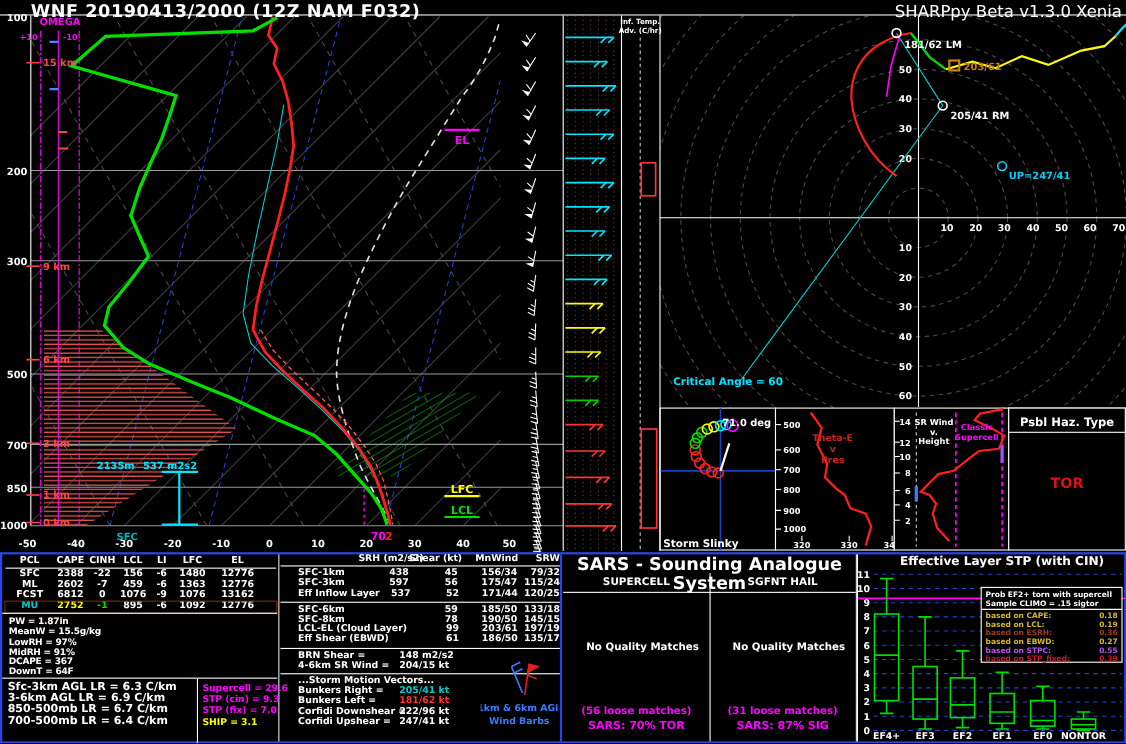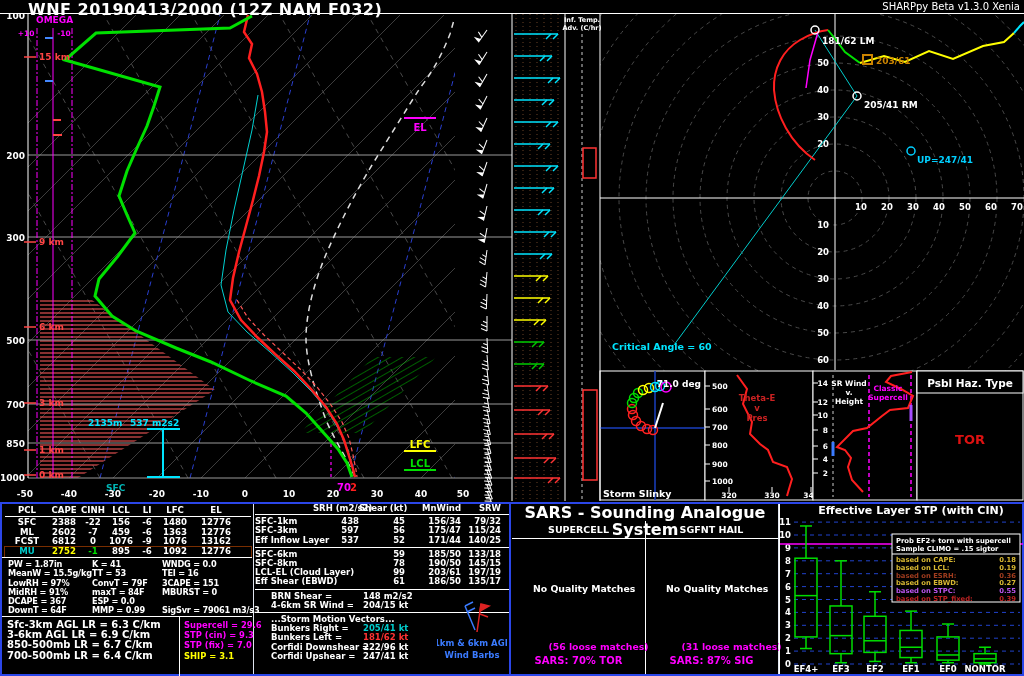--- a/index.html
+++ b/index.html
@@ -1,58 +1,58 @@
 <!DOCTYPE html>
 <html><head>
 <meta charset="utf-8">
 <style>
   html,body{margin:0;padding:0;background:#000;}
   .app{position:relative;width:1024px;height:676px;background:#000;overflow:hidden;
        font-family:"DejaVu Sans",sans-serif;}
   .titlebar{position:absolute;top:0;left:0;width:1024px;height:13px;background:#000;}
   .tb-title{position:absolute;left:28px;top:0;color:#fff;font-size:16px;font-weight:bold;letter-spacing:.5px;white-space:nowrap;}
-  .tb-ver{position:absolute;right:4px;top:1px;color:#fff;font-size:10px;white-space:nowrap;}
+  .tb-ver{position:absolute;right:4px;top:1px;color:#fff;font-size:15px;white-space:nowrap;}
   svg text{font-family:"DejaVu Sans",sans-serif;font-weight:bold;}
   #upper{position:absolute;top:13px;left:0;}
   
   #bottom{position:absolute;top:502px;left:0;width:1024px;height:174px;background:#000;
           border:2px solid #2b46e8;box-sizing:border-box;}
   .vsep{position:absolute;top:0;bottom:0;background:#dfe4ee;width:1px;}
   .vsep.blue{width:2px;background:#2b46e8;}
   #pcl{position:absolute;left:3px;top:2px;width:246px;}
   .pcl-row{display:grid;grid-template-columns:44px 30px 28px 28px 24px 32px 50px;
            color:#fff;font-size:8.6px;font-weight:bold;line-height:9.8px;text-align:center;}
   .pcl-head{border-bottom:1px solid #fff;margin-bottom:1px;}
   .hlrow{outline:1px solid #7a2e00;}
   #stats{position:absolute;left:0;top:53px;width:250px;height:58px;border-top:1px solid #fff;border-bottom:1px solid #fff;}
   .scol{position:absolute;top:2px;color:#fff;font-size:8.2px;font-weight:bold;line-height:9.3px;white-space:nowrap;letter-spacing:-0.2px;}
   #lapse{position:absolute;left:0;top:113px;width:176px;height:56px;padding:3px 0 0 5px;color:#fff;
          font-size:10px;font-weight:bold;line-height:10.2px;white-space:nowrap;}
   #indices{position:absolute;left:177px;top:113px;height:56px;width:72px;border-left:1px solid #fff;
            padding:3px 0 0 4px;font-size:8.4px;font-weight:bold;line-height:10.2px;white-space:nowrap;}
   #srh-block{position:absolute;left:253px;top:0;width:254px;height:100%;color:#fff;font-size:8.5px;font-weight:bold;}
   .srh-row{display:flex;line-height:9.2px;white-space:nowrap;}
-  .srh-row .c0{width:64px;text-align:left;padding-left:0;}
+  .srh-row .c0{width:64px;text-align:left;padding-left:16px;}
   .srh-row .c1{width:40px;text-align:right;}
   .srh-row .c2{width:46px;text-align:right;}
   .srh-row .c3{width:56px;text-align:right;}
   .srh-row .c4{width:40px;text-align:right;}
   .srh-head{border-bottom:1px solid #fff;padding-bottom:1px;margin-bottom:2px;}
   .grp{border-top:1px solid #fff;margin-top:2px;padding-top:2px;}
   .kv{display:flex;line-height:9.2px;white-space:nowrap;}
   .kv .k{width:92px;padding-left:16px;}
   #motion-barbs{position:absolute;left:182px;top:96px;}
   #sars{position:absolute;left:510px;top:0;width:266px;height:100%;color:#fff;}
   .sars-title{text-align:center;font-size:16px;font-weight:bold;line-height:17px;border-bottom:1px solid #fff;}
   .sars-col{position:absolute;top:17px;bottom:0;width:133px;}
   .sars-col.l{left:0;border-right:1px solid #fff;}
   .sars-col.r{left:133px;}
   .sars-h{text-align:center;font-size:9.5px;font-weight:bold;margin-top:3px;}
   .sars-body{position:absolute;top:62px;width:100%;font-size:9.3px;font-weight:bold;margin-left:21px;}
-  .sars-loose{position:absolute;bottom:22px;width:100%;text-align:center;font-size:9.3px;font-weight:bold;color:#ff00ff;padding-left:20px;}
+  .sars-loose{position:absolute;bottom:22px;width:100%;text-align:center;font-size:9.3px;font-weight:bold;color:#ff00ff;}
   .sars-pct{position:absolute;bottom:8px;width:100%;text-align:center;font-size:10px;font-weight:bold;color:#ff00ff;margin-top:32px;}
   #stp{position:absolute;left:777px;top:0;right:0;height:100%;border-left:1px solid #fff;}
   .stp-title{text-align:center;color:#fff;font-size:11px;font-weight:bold;line-height:14px;white-space:nowrap;margin-left:20px;}
 </style>
 </head>
 <body>
 
 <div class="app">
 
   <div class="titlebar">
@@ -667,36 +667,20 @@
 
     <div id="stats">
       <div class="scol" style="left:6px" id="stats-c1">
           <div>PW = 1.87in</div>
           <div>MeanW = 15.5g/kg</div>
           <div>LowRH = 97%</div>
           <div>MidRH = 91%</div>
           <div>DCAPE = 367</div>
           <div>DownT = 64F</div>
         </div>
-      <div class="scol" style="left:90px" id="stats-c2">
-          <div>K = 41</div>
-          <div>TT = 53</div>
-          <div>ConvT = 79F</div>
-          <div>maxT = 84F</div>
-          <div>ESP = 0.0</div>
-          <div>MMP = 0.99</div>
-        </div>
-      <div class="scol" style="left:160px" id="stats-c3">
-          <div>WNDG = 0.0</div>
-          <div>TEI = 16</div>
-          <div>3CAPE = 151</div>
-          <div>MBURST = 0</div>
-          <div>&nbsp;</div>
-          <div>SigSvr = 79061 m3/s3</div>
-        </div>
     </div>
 
     <div id="lapse">
         <div>Sfc-3km AGL LR = 6.3 C/km</div>
         <div>3-6km AGL LR = 6.9 C/km</div>
         <div>850-500mb LR = 6.7 C/km</div>
         <div>700-500mb LR = 6.4 C/km</div>
       </div>
     <div id="indices">
         <div style="color: rgb(255, 0, 255);">Supercell = 29.6</div>
@@ -726,21 +710,21 @@
             <span class="c1">597</span>
             <span class="c2">56</span>
             <span class="c3">175/47</span>
             <span class="c4">115/24</span>
           </div>
           <div class="srh-row">
             <span class="c0">Eff Inflow Layer</span>
             <span class="c1">537</span>
             <span class="c2">52</span>
             <span class="c3">171/44</span>
-            <span class="c4">140/25</span>
+            <span class="c4">120/25</span>
           </div>
         </div>
       <div id="srh-g2" class="grp">
           <div class="srh-row">
             <span class="c0">SFC-6km</span>
             <span class="c1"></span>
             <span class="c2">59</span>
             <span class="c3">185/50</span>
             <span class="c4">133/18</span>
           </div>

